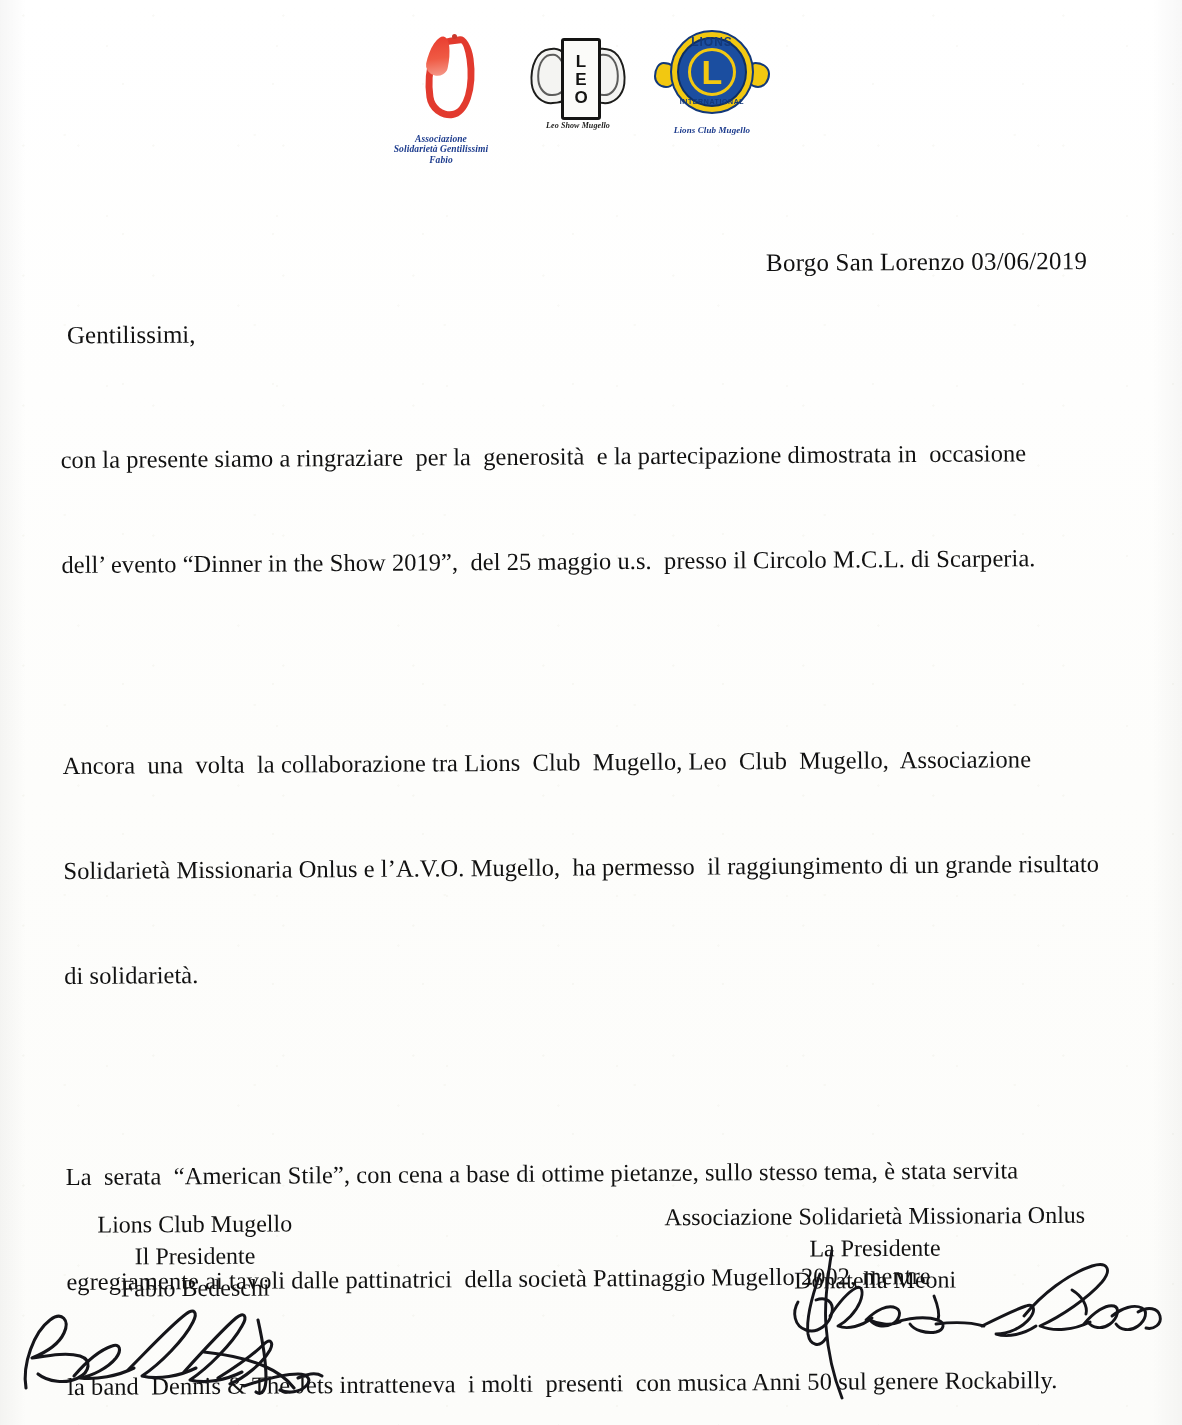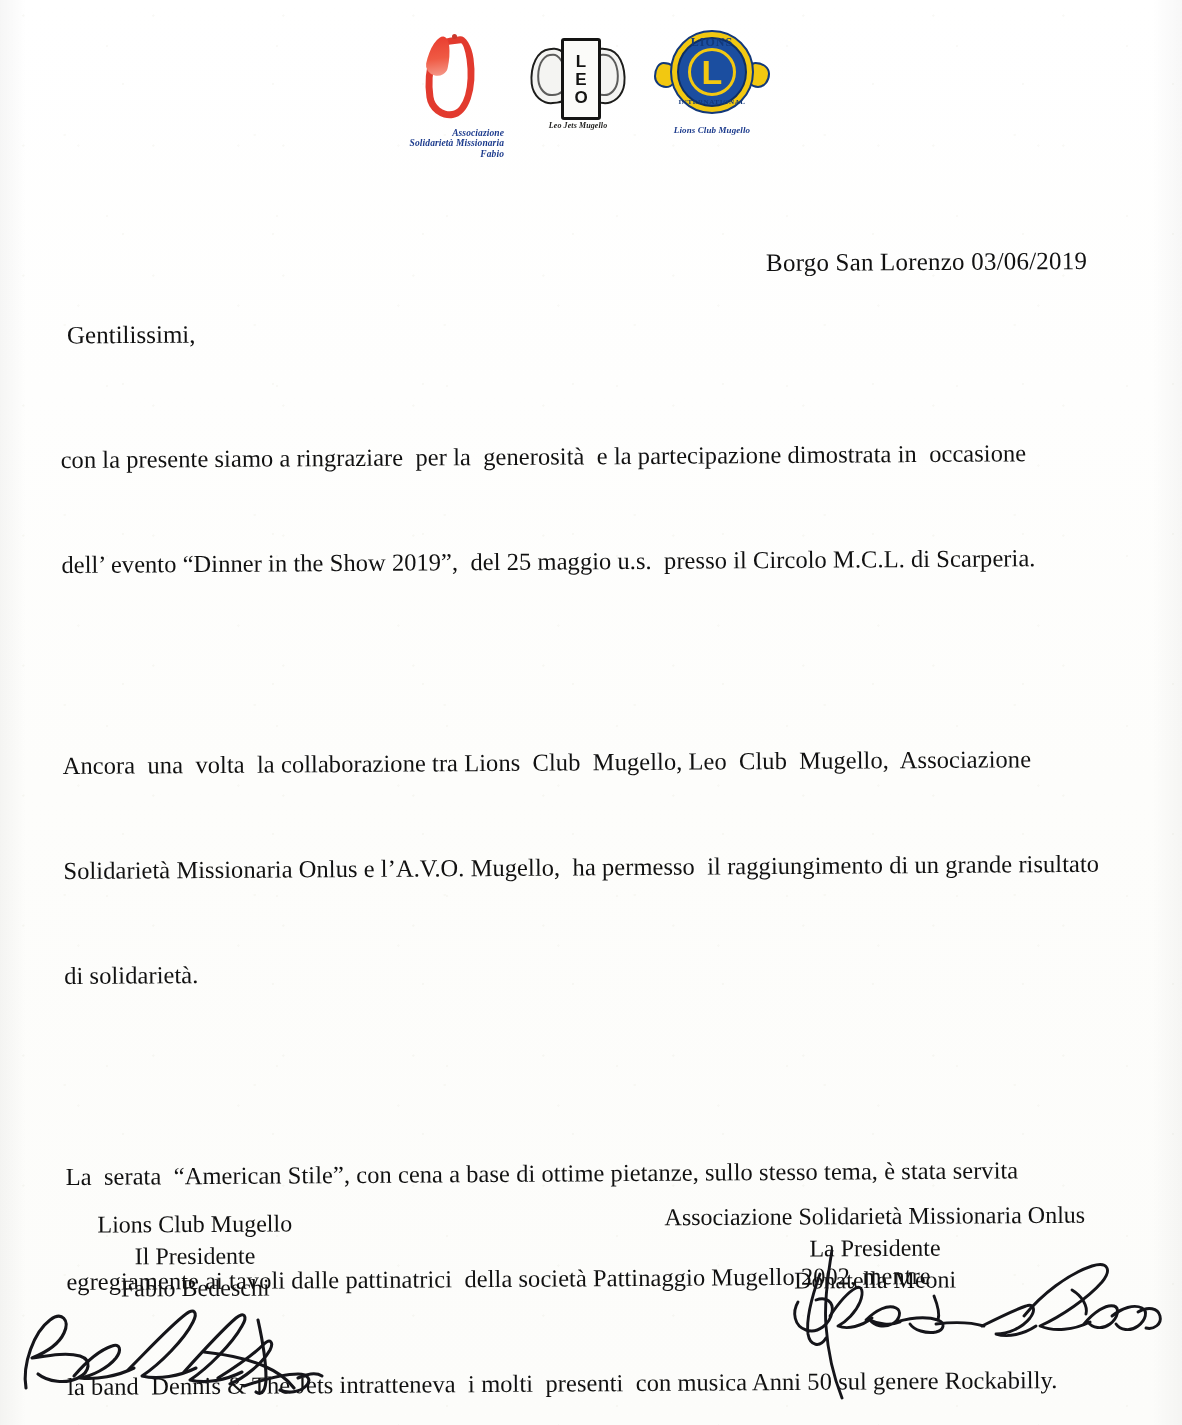--- a/index.html
+++ b/index.html
@@ -73,21 +73,21 @@
     position: absolute; left: 50px; top: 4px;
     width: 22px; height: 40px;
     background: linear-gradient(160deg, #e8392c 0%, #ef5a44 55%, #f6a193 100%);
     border-radius: 55% 45% 50% 50% / 75% 75% 25% 25%;
     transform: rotate(12deg);
   }
   .flame-dot {
     position: absolute; left: 74px; top: 2px;
     width: 5px; height: 5px; background: #c9382c; border-radius: 50%;
   }
-  #logo-asm .logo-caption { font-size: 9.5px; margin-top: 10px; text-align: right; }
+  #logo-asm .logo-caption { font-size: 9.5px; margin-top: 16px; }
 
   
   #logo-leo { left: 522px; top: 16px; width: 112px; }
   .leo-wrap { position: relative; height: 86px; width: 112px; }
   .leo-head {
     position: absolute; top: 14px;
     width: 40px; height: 52px;
     background: #f4f4f2;
     border: 2.5px solid #1d1d1b;
     border-radius: 50% 40% 45% 45% / 60% 55% 40% 40%;
@@ -151,21 +151,21 @@
     font-family: "Liberation Sans", sans-serif;
     font-weight: bold;
     font-size: 34px;
     line-height: 34px;
     color: #f2c811;
   }
   .lions-word {
     position: absolute;
     left: 0; right: 0;
     text-align: center;
-    font-family: Liberation Serif, serif;
+    font-family: Liberation Sans, sans-serif;
     font-weight: bold;
     color: #12387a;
     letter-spacing: 1px;
   }
   .lions-word.top { top: 11px; font-size: 12px; }
   .lions-word.bottom { top: 74px; font-size: 7px; letter-spacing: .6px; }
   .lions-ear {
     position: absolute; top: 38px;
     width: 20px; height: 22px;
     background: #f2c811;
@@ -239,41 +239,41 @@
   <div class="letterhead">
 
     <div class="logo" id="logo-asm">
       <div class="flame-wrap">
         <div class="flame-outer"></div>
         <div class="flame-inner"></div>
         <div class="flame-dot"></div>
       </div>
       <div class="logo-caption">
         <div>Associazione</div>
-        <div>Solidarietà Missionaria</div>
+        <div>Solidarietà Gentilissimi</div>
         <div>Fabio</div>
       </div>
     </div>
 
     <div class="logo" id="logo-leo">
       <div class="leo-wrap">
         <div class="leo-head left">
             <div class="leo-mane"></div>
           </div>
         <div class="leo-head right">
             <div class="leo-mane"></div>
           </div>
         <div class="leo-bar">
           <span>L</span>
           <span>E</span>
           <span>O</span>
         </div>
       </div>
       <div class="logo-caption">
-        <div>Leo Jets Mugello</div>
+        <div>Leo Show Mugello</div>
       </div>
     </div>
 
     <div class="logo" id="logo-lions">
       <div class="lions-wrap">
         <div class="lions-ear l"></div>
         <div class="lions-ear r"></div>
         <div class="lions-ring"></div>
         <div class="lions-blue"></div>
         <div class="lions-word top">LIONS</div>

